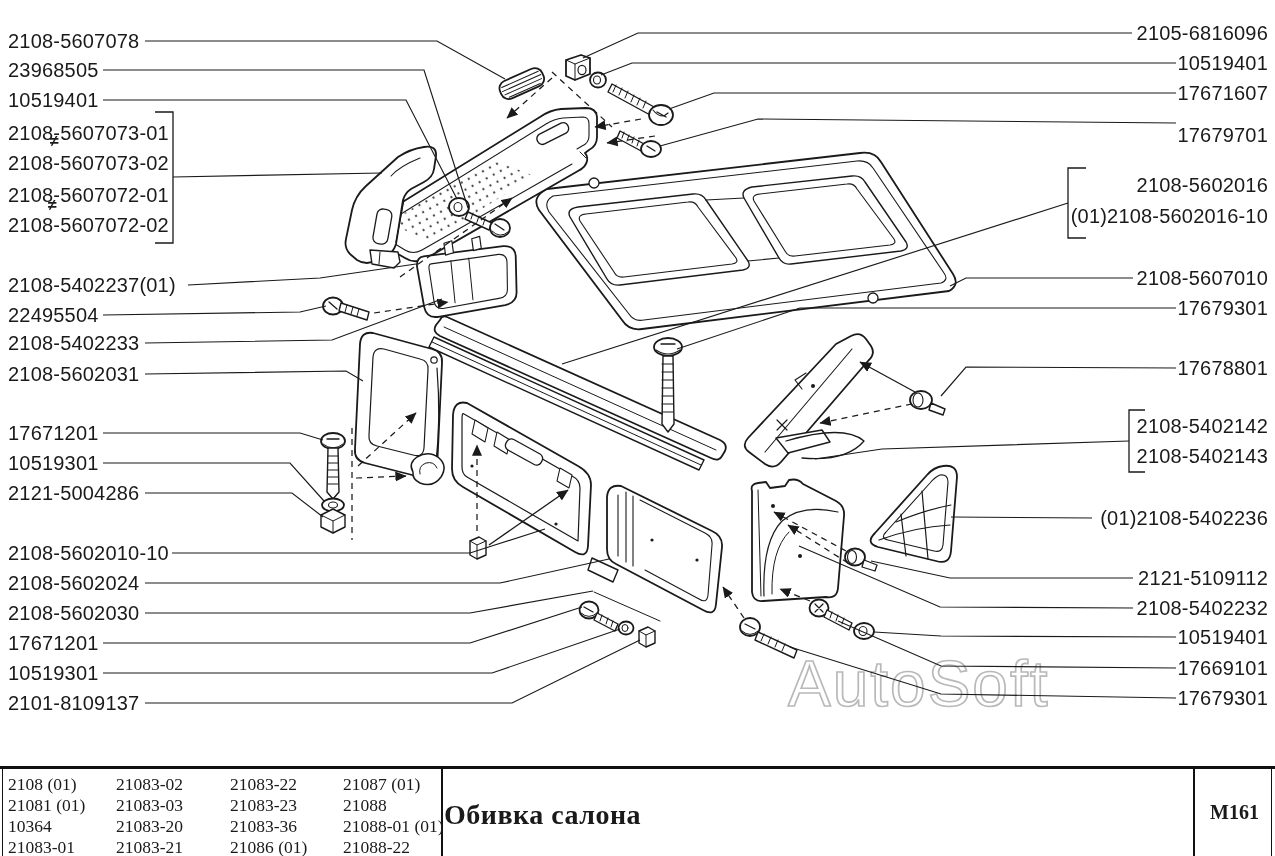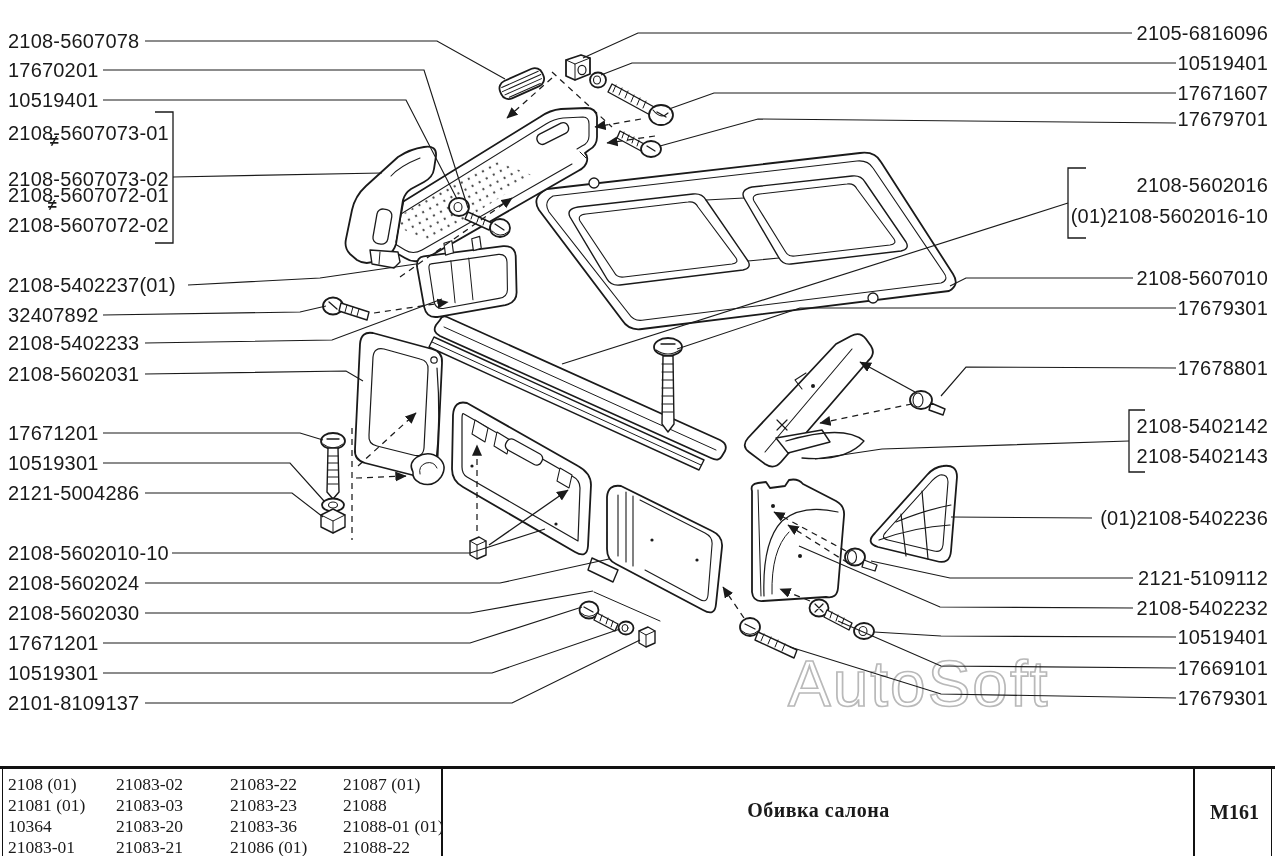--- a/index.html
+++ b/index.html
@@ -9,22 +9,22 @@
   .lbl{position:absolute;font-size:20px;line-height:22px;white-space:nowrap;letter-spacing:.2px;text-align:right;}
   .lbl.l{left:8px;}
   .lbl.r{right:7px;text-align:left;}
   .neq{position:absolute;font-size:16px;font-weight:bold;line-height:14px;}
   .footer{position:absolute;left:0;top:766px;width:1275px;height:90px;
           border-top:3px solid #111;font-family:"Liberation Serif",serif;}
   .vline{position:absolute;top:0;bottom:0;width:2px;background:#111;}
   .vline.thin{width:1px;}
   .mcol{position:absolute;top:5px;font-size:17.5px;line-height:21px;white-space:nowrap;}
   .mcell{height:21px;}
-  .ftitle{position:absolute;left:444px;width:749px;top:30px;text-align:center;
-          font-weight:bold;font-size:20px;letter-spacing:.5px;}
+  .ftitle{position:absolute;left:444px;width:749px;top:30px;text-align:left;
+          font-weight:bold;font-size:28px;letter-spacing:.5px;}
   .fcode{position:absolute;left:1196px;width:77px;top:32px;text-align:center;
          font-weight:bold;font-size:20px;}
 </style>
 </head>
 <body>
 
 <div class="stage">
 
   <svg class="art" width="1275" height="766" viewBox="0 0 1275 766">
     <defs>
@@ -309,47 +309,47 @@
       <polyline points="1092,518 951,517"></polyline>
       <polyline points="1133,578 950,578 871,561"></polyline>
       <polyline points="1133,608 940,607 799,546"></polyline>
       <polyline points="1176,637 941,636 874,632"></polyline>
       <polyline points="1176,668 941,666 838,621"></polyline>
       <polyline points="1176,698 941,694 790,647"></polyline>
     </g>
   </svg>
 
   <div class="lbl l" style="top:30px">2108-5607078</div>
-  <div class="lbl l" style="top:59px">17670201</div>
+  <div class="lbl l" style="top:59px">23968505</div>
   <div class="lbl l" style="top:89px">10519401</div>
   <div class="lbl l" style="top:122px">2108-5607073-01</div>
-  <div class="lbl l" style="top:168px">2108-5607073-02</div>
+  <div class="lbl l" style="top:152px">2108-5607073-02</div>
   <div class="lbl l" style="top:184px">2108-5607072-01</div>
   <div class="lbl l" style="top:214px">2108-5607072-02</div>
   <div class="lbl l" style="top:274px">2108-5402237(01)</div>
-  <div class="lbl l" style="top:304px">32407892</div>
+  <div class="lbl l" style="top:304px">22495504</div>
   <div class="lbl l" style="top:332px">2108-5402233</div>
   <div class="lbl l" style="top:363px">2108-5602031</div>
   <div class="lbl l" style="top:422px">17671201</div>
   <div class="lbl l" style="top:452px">10519301</div>
   <div class="lbl l" style="top:482px">2121-5004286</div>
   <div class="lbl l" style="top:542px">2108-5602010-10</div>
   <div class="lbl l" style="top:572px">2108-5602024</div>
   <div class="lbl l" style="top:602px">2108-5602030</div>
   <div class="lbl l" style="top:632px">17671201</div>
   <div class="lbl l" style="top:662px">10519301</div>
   <div class="lbl l" style="top:692px">2101-8109137</div>
 
   <span class="neq" style="left:50px;top:134px">≠</span>
   <span class="neq" style="left:48px;top:198px">≠</span>
 
   <div class="lbl r" style="top:22px">2105-6816096</div>
   <div class="lbl r" style="top:52px">10519401</div>
   <div class="lbl r" style="top:82px">17671607</div>
-  <div class="lbl r" style="top:108px">17679701</div>
+  <div class="lbl r" style="top:124px">17679701</div>
   <div class="lbl r" style="top:174px">2108-5602016</div>
   <div class="lbl r" style="top:205px">(01)2108-5602016-10</div>
   <div class="lbl r" style="top:267px">2108-5607010</div>
   <div class="lbl r" style="top:297px">17679301</div>
   <div class="lbl r" style="top:357px">17678801</div>
   <div class="lbl r" style="top:415px">2108-5402142</div>
   <div class="lbl r" style="top:445px">2108-5402143</div>
   <div class="lbl r" style="top:507px">(01)2108-5402236</div>
   <div class="lbl r" style="top:567px">2121-5109112</div>
   <div class="lbl r" style="top:597px">2108-5402232</div>

